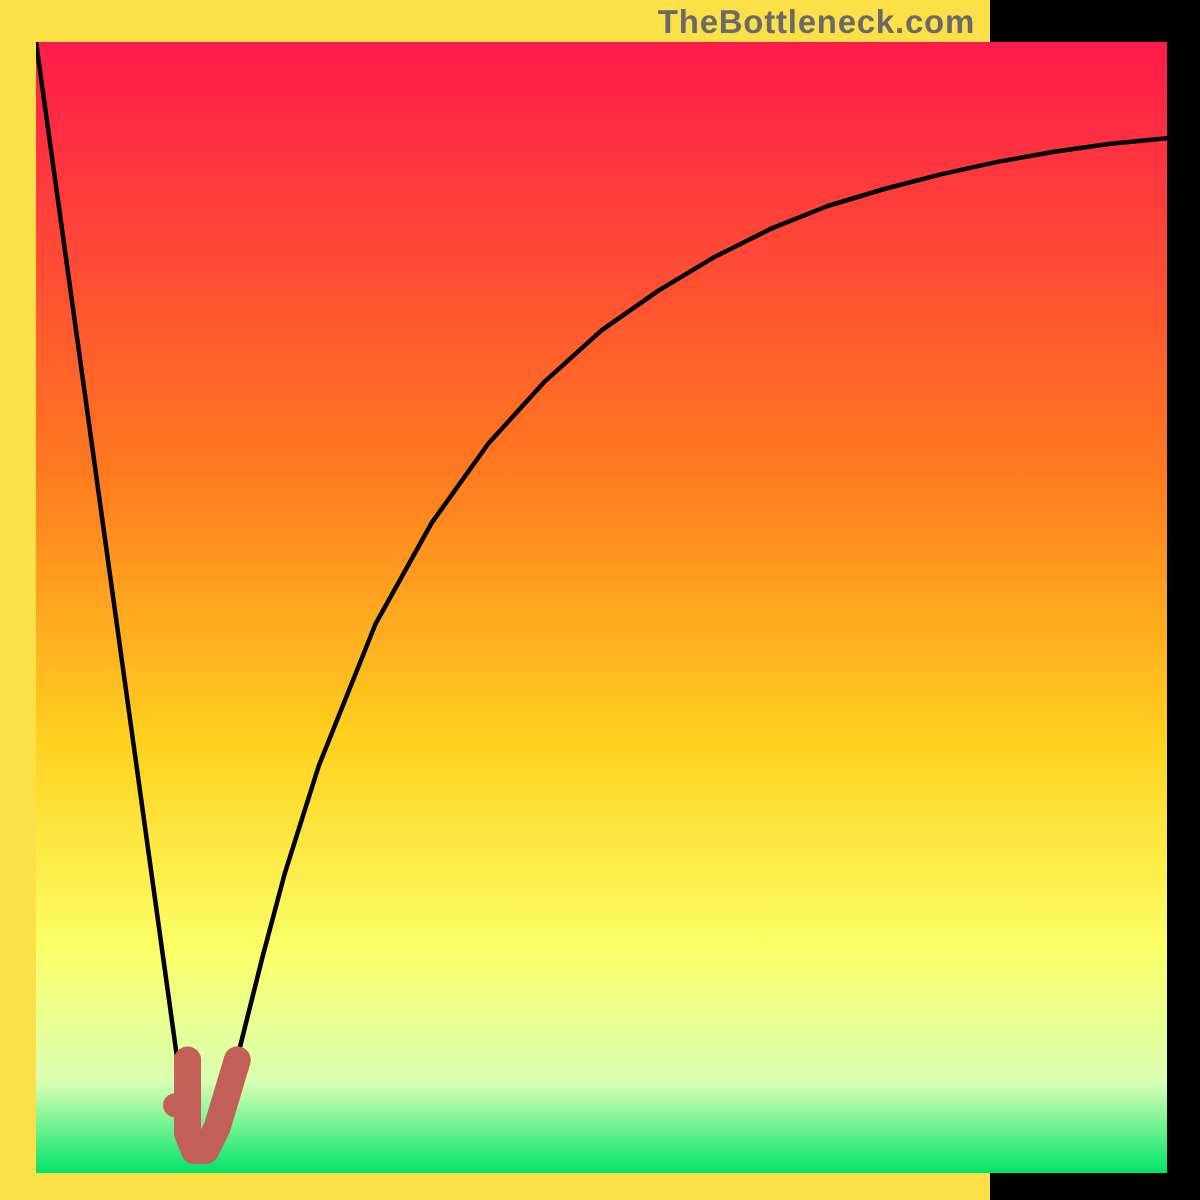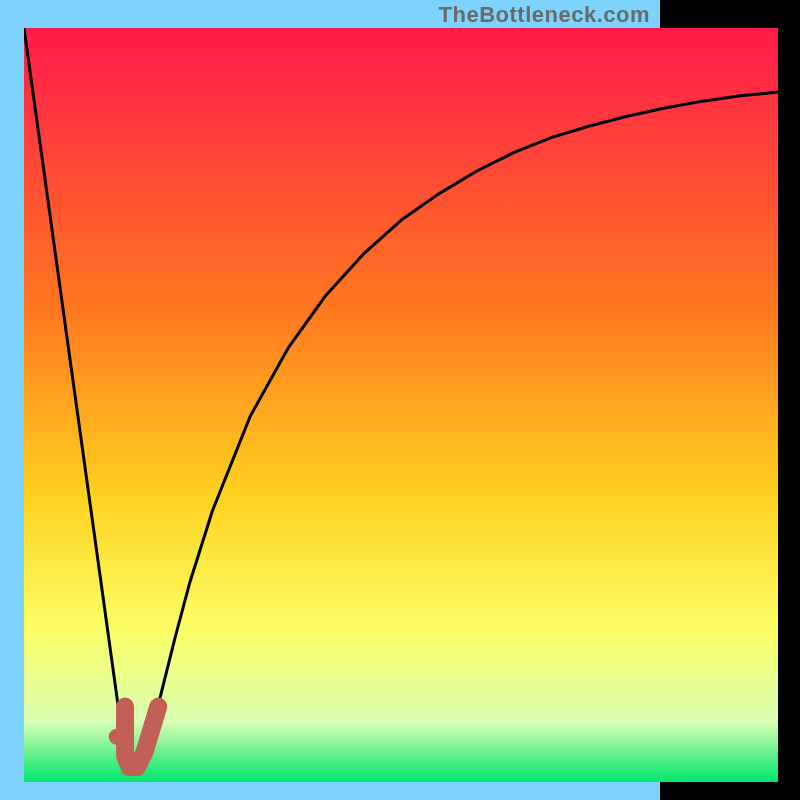--- a/index.html
+++ b/index.html
@@ -8,21 +8,21 @@
     width: 800px;
     height: 800px;
     overflow: hidden;
     background: #000;
     font-family: Arial, Helvetica, sans-serif;
   }
   .frame {
     position: relative;
     width: 660px;
     height: 800px;
-    background: #7dd3fc;
+    background: #fde047;
   }
   .watermark {
     position: absolute;
     top: 2px;
     right: 10px;
     color: #6a6a6a;
     font-size: 22px;
     font-weight: 600;
     letter-spacing: 0.5px;
     z-index: 20;

